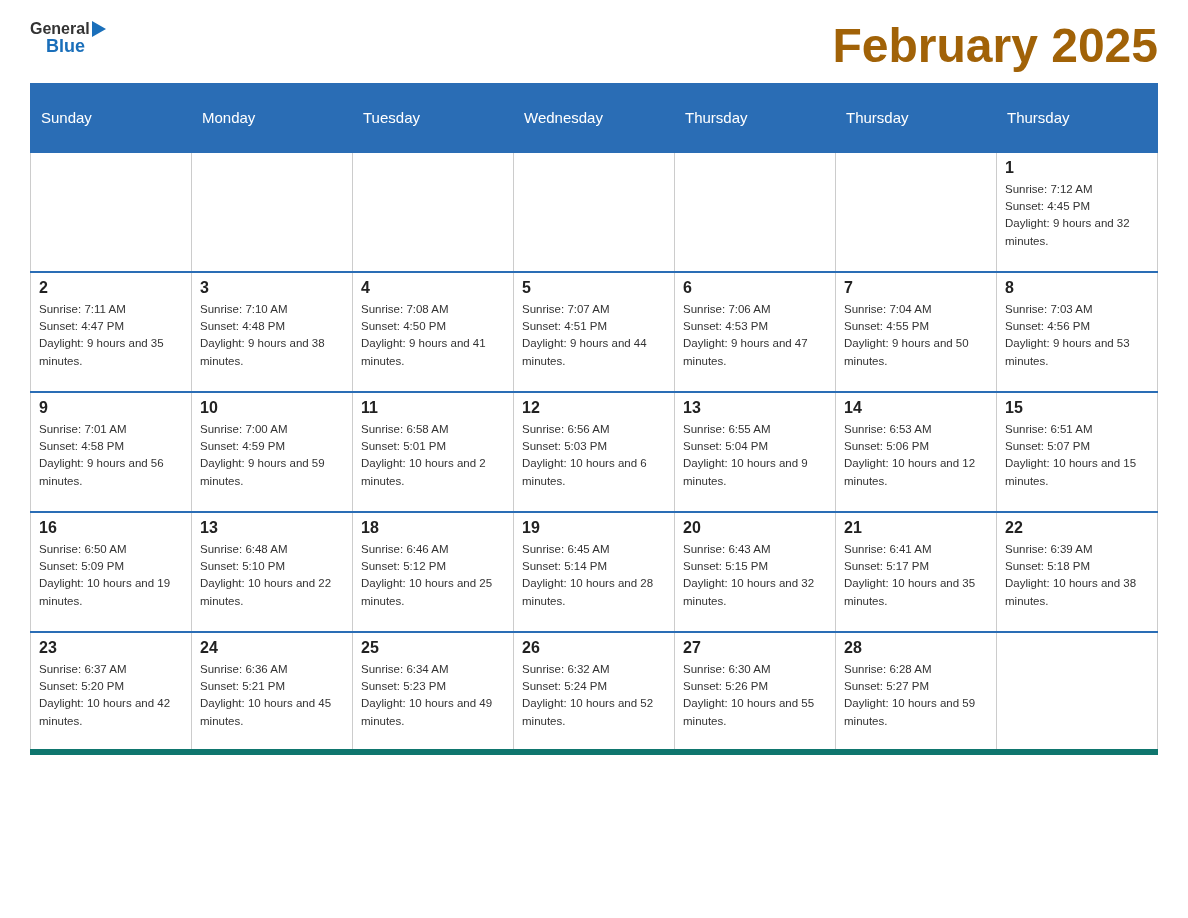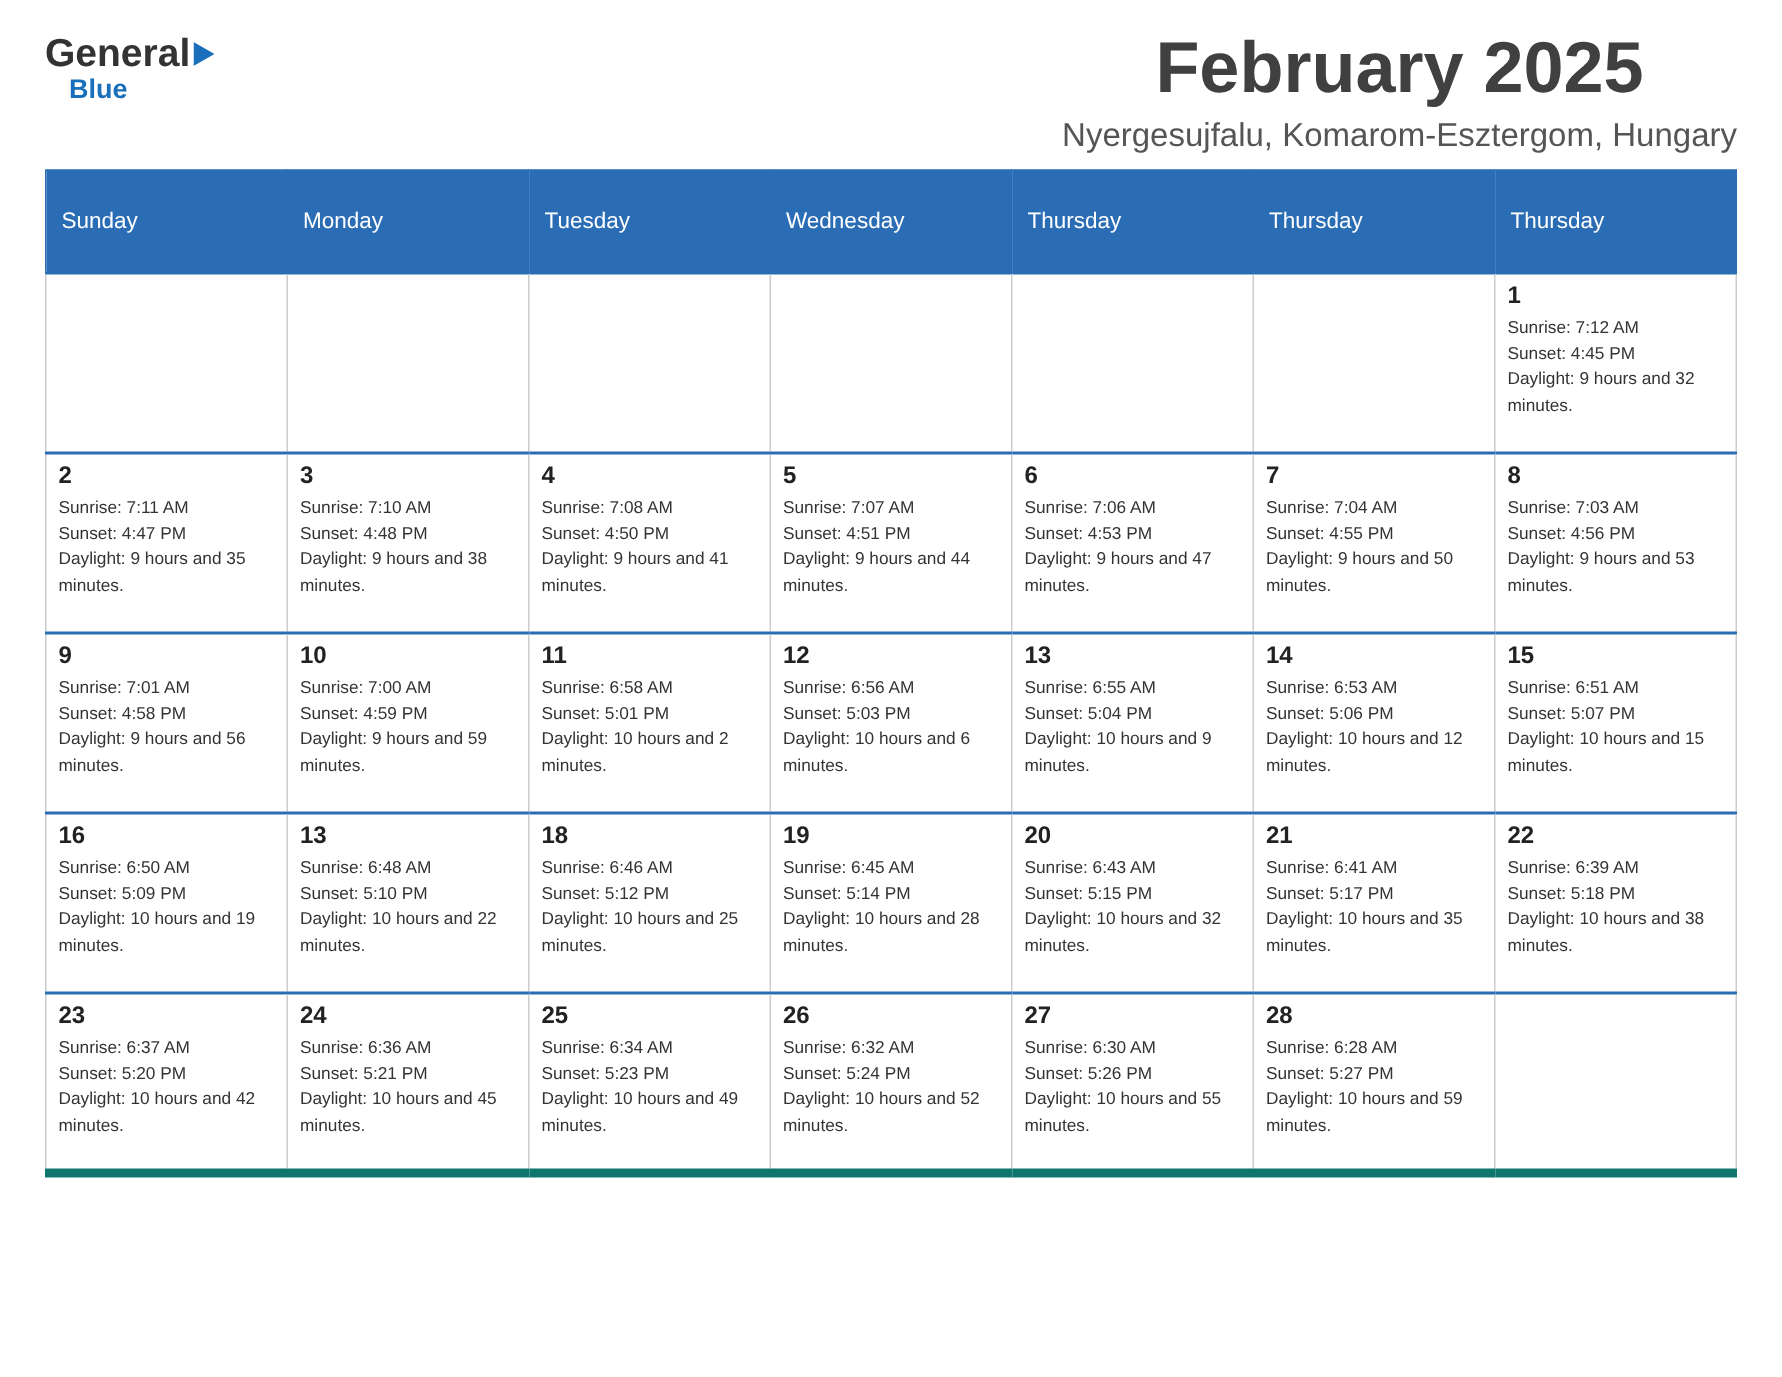--- a/index.html
+++ b/index.html
@@ -18,40 +18,39 @@
       margin-bottom: 10px;
     }
     .logo {
       display: flex;
       flex-direction: column;
       align-items: flex-start;
     }
     .logo-text {
       display: flex;
       align-items: center;
-      font-size: 26px;
+      font-size: 16px;
       font-weight: bold;
       color: #333;
     }
     .logo-sub {
       color: #1a6fba;
       font-size: 18px;
       font-weight: bold;
       margin-top: -2px;
       margin-left: 16px;
     }
     .title-area {
       text-align: right;
     }
     .month-title {
       font-size: 48px;
       font-weight: bold;
-      color: #404040;
+      color: #a16207;
       line-height: 1.1;
-      text-align: center;
     }
     .location-title {
       font-size: 22px;
       color: #555;
       margin-top: 4px;
     }
     .calendar {
       width: 100%;
       border-collapse: collapse;
       margin-top: 10px;
@@ -108,21 +107,20 @@
       <span style="display:inline-block; margin-left:2px;">
         <svg width="14" height="16" viewBox="0 0 14 16" style="vertical-align:middle; margin-top:-2px;">
           <polygon points="0,0 14,8 0,16" fill="#1a6fba"></polygon>
         </svg>
       </span>
     </div>
     <div class="logo-sub">Blue</div>
   </div>
   <div class="title-area">
     <div class="month-title">February 2025</div>
-    <div class="location-title">Nyergesujfalu, Komarom-Esztergom, Hungary</div>
   </div>
 </div>
 
 <table class="calendar">
   <thead>
     <tr>
     <th>Sunday</th>
         <th>Monday</th>
         <th>Tuesday</th>
         <th>Wednesday</th>

